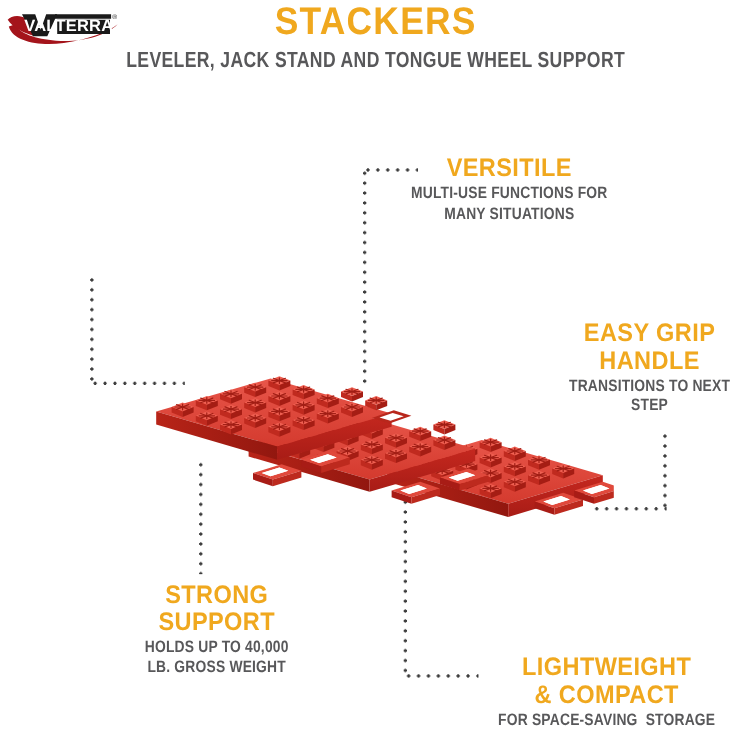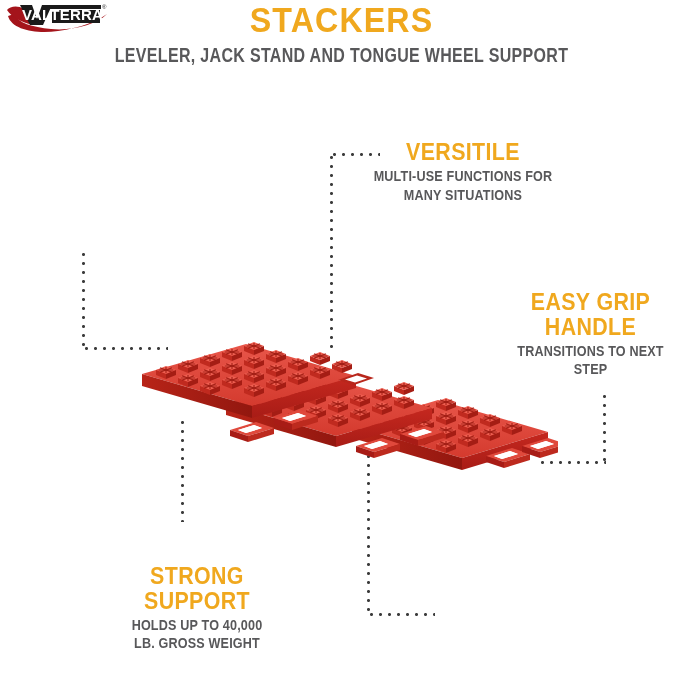--- a/index.html
+++ b/index.html
@@ -16,21 +16,21 @@
     width: 683px;
     height: 673px;
     background: #ffffff;
     overflow: hidden;
   }
 
   
   #logo {
     position: absolute;
     left: 6px;
-    top: 0;
+    top: 8px;
     width: 104px;
     height: 36px;
   }
   #logo svg { display: block; }
 
   
   #header-title {
     position: absolute;
     left: 0;
     top: 2px;
@@ -82,21 +82,21 @@
     transform: scaleX(0.84);
     white-space: pre-wrap;
   }
   .align-center { text-align: center; }
   .align-center .c-title,
   .align-center .c-body { transform-origin: center top; }
 
   #callout-stackable      { left: 4px;   top: 156px; width: 214px; }
   #callout-versitile      { left: 340px; top: 140px; width: 246px; }
   #callout-easygrip       { left: 498px; top: 290px; width: 185px; }
-  #callout-strong         { left: 62px;  top: 528px; width: 270px; margin-top: 36px; }
+  #callout-strong         { left: 62px;  top: 528px; width: 270px; }
   #callout-lightweight    { left: 420px; top: 594px; width: 263px; }
 
   
   .dot-v, .dot-h {
     position: absolute;
     --d: #3c3c3c;
   }
   .dot-v {
     width: 3px;
     background-image: radial-gradient(circle, #3c3c3c 1.3px, rgba(0,0,0,0) 1.6px);
@@ -316,14 +316,21 @@
 
   <div class="callout align-center" id="callout-strong">
     <div class="c-title">
       <div>STRONG</div>
       <div>SUPPORT</div>
     </div>
     <div class="c-body">HOLDS UP TO 40,000
 LB. GROSS WEIGHT</div>
   </div>
 
+  <div class="callout align-center" id="callout-lightweight">
+    <div class="c-title">
+      <div>LIGHTWEIGHT</div>
+      <div>&amp; COMPACT</div>
+    </div>
+    <div class="c-body">FOR SPACE-SAVING  STORAGE</div>
+  </div>
 
 </div>
 
 </body></html>

